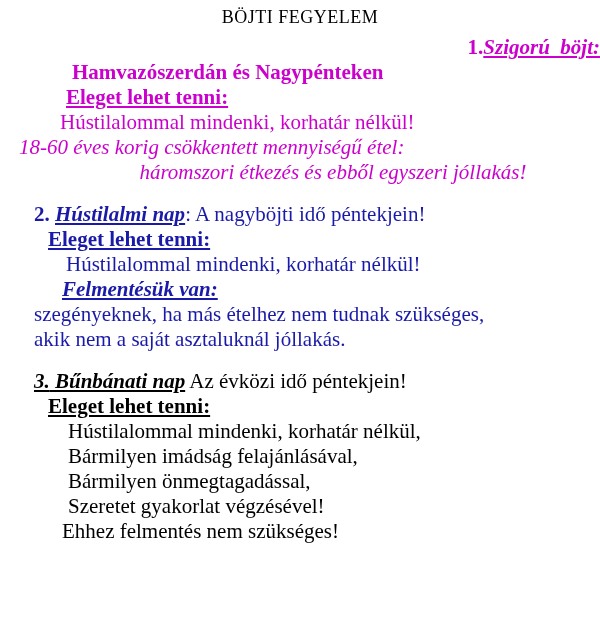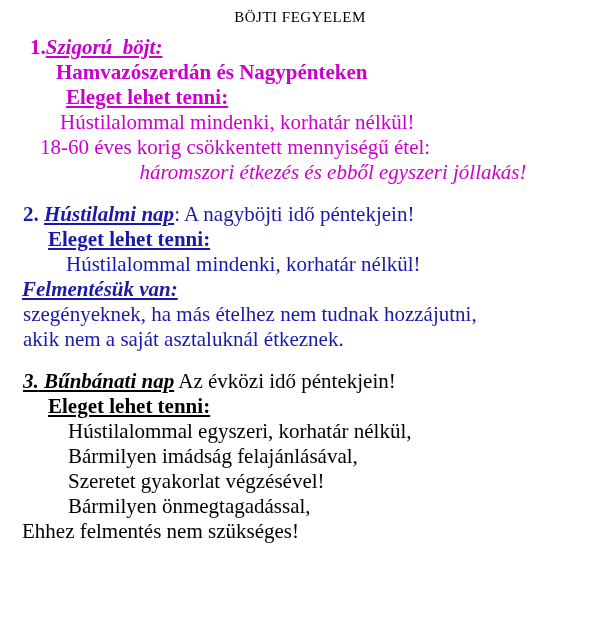--- a/index.html
+++ b/index.html
@@ -15,21 +15,21 @@
   }
   .page {
     position: relative;
     width: 600px;
     height: 624px;
     background: #ffffff;
   }
   .doc-title {
     text-align: center;
     color: #000000;
-    font-size: 15px;
+    font-size: 18px;
     line-height: 26px;
     letter-spacing: 0.5px;
     margin: 4px 0 2px 0;
     font-weight: 400;
   }
 
   .section { margin: 0; }
 
   .line {
     font-size: 21px;
@@ -56,28 +56,28 @@
   .ital { font-style: italic; text-align: center; }
   .plain { font-weight: normal; font-style: normal; text-decoration: none; }
 
   .heading-row {
     font-size: 21px;
     line-height: 26px;
     white-space: pre;
   }
 
   
-  .i0  { padding-left: 30px; }
-  .i1  { padding-left: 23px; }
-  .i2  { padding-left: 40px; }
-  .i3  { padding-left: 56px; }
+  .i0  { padding-left: 30px; text-align: right; }
+  .i1  { padding-left: 34px; }
+  .i2  { padding-left: 19px; font-style: italic; }
+  .i3  { padding-left: 72px; }
   .i4  { padding-left: 60px; }
   .i5  { padding-left: 66px; }
   .i6  { padding-left: 68px; }
-  .i7  { padding-left: 22px; }
+  .i7  { padding-left: 62px; }
   .i8  { padding-left: 48px; }
   .gap-lg { height: 16px; }
 
   .s1-head { margin-top: 4px; }
 </style>
 </head>
 <body>
 
 <div class="page">
 
@@ -92,29 +92,29 @@
     <div class="line i5 c-magenta ital">háromszori étkezés és ebből egyszeri jóllakás!</div>
   </div>
 
   <div class="gap-lg"></div>
 
   <div class="section">
     <div class="heading-row i1 c-blue"><span class="bold">2.</span><span> </span><span class="bold-ital-ul">Hústilalmi nap</span><span class="plain">: A nagyböjti idő péntekjein!</span></div>
     <div class="line i8 c-blue bold-ul">Eleget lehet tenni:</div>
     <div class="line i5 c-blue plain">Hústilalommal mindenki, korhatár nélkül!</div>
     <div class="line i7 c-blue bold-ital-ul">Felmentésük van:</div>
-    <div class="line i1 c-blue plain">szegényeknek, ha más ételhez nem tudnak hozzájutni,</div>
-    <div class="line i1 c-blue plain">akik nem a saját asztaluknál étkeznek.</div>
+    <div class="line i1 c-blue plain">szegényeknek, ha más ételhez nem tudnak szükséges,</div>
+    <div class="line i1 c-blue plain">akik nem a saját asztaluknál jóllakás.</div>
   </div>
 
   <div class="gap-lg"></div>
 
   <div class="section">
     <div class="heading-row i1 c-green"><span class="bold-ital-ul">3.</span><span class="bold-ital-ul"> </span><span class="bold-ital-ul">Bűnbánati nap</span><span class="plain"> Az évközi idő péntekjein!</span></div>
     <div class="line i8 c-green bold-ul">Eleget lehet tenni:</div>
-    <div class="line i6 c-green plain">Hústilalommal egyszeri, korhatár nélkül,</div>
+    <div class="line i6 c-green plain">Hústilalommal mindenki, korhatár nélkül,</div>
     <div class="line i6 c-green plain">Bármilyen imádság felajánlásával,</div>
+    <div class="line i6 c-green plain">Bármilyen önmegtagadással,</div>
     <div class="line i6 c-green plain">Szeretet gyakorlat végzésével!</div>
-    <div class="line i6 c-green plain">Bármilyen önmegtagadással,</div>
     <div class="line i7 c-green plain">Ehhez felmentés nem szükséges!</div>
   </div>
 
 </div>
 
 </body></html>

